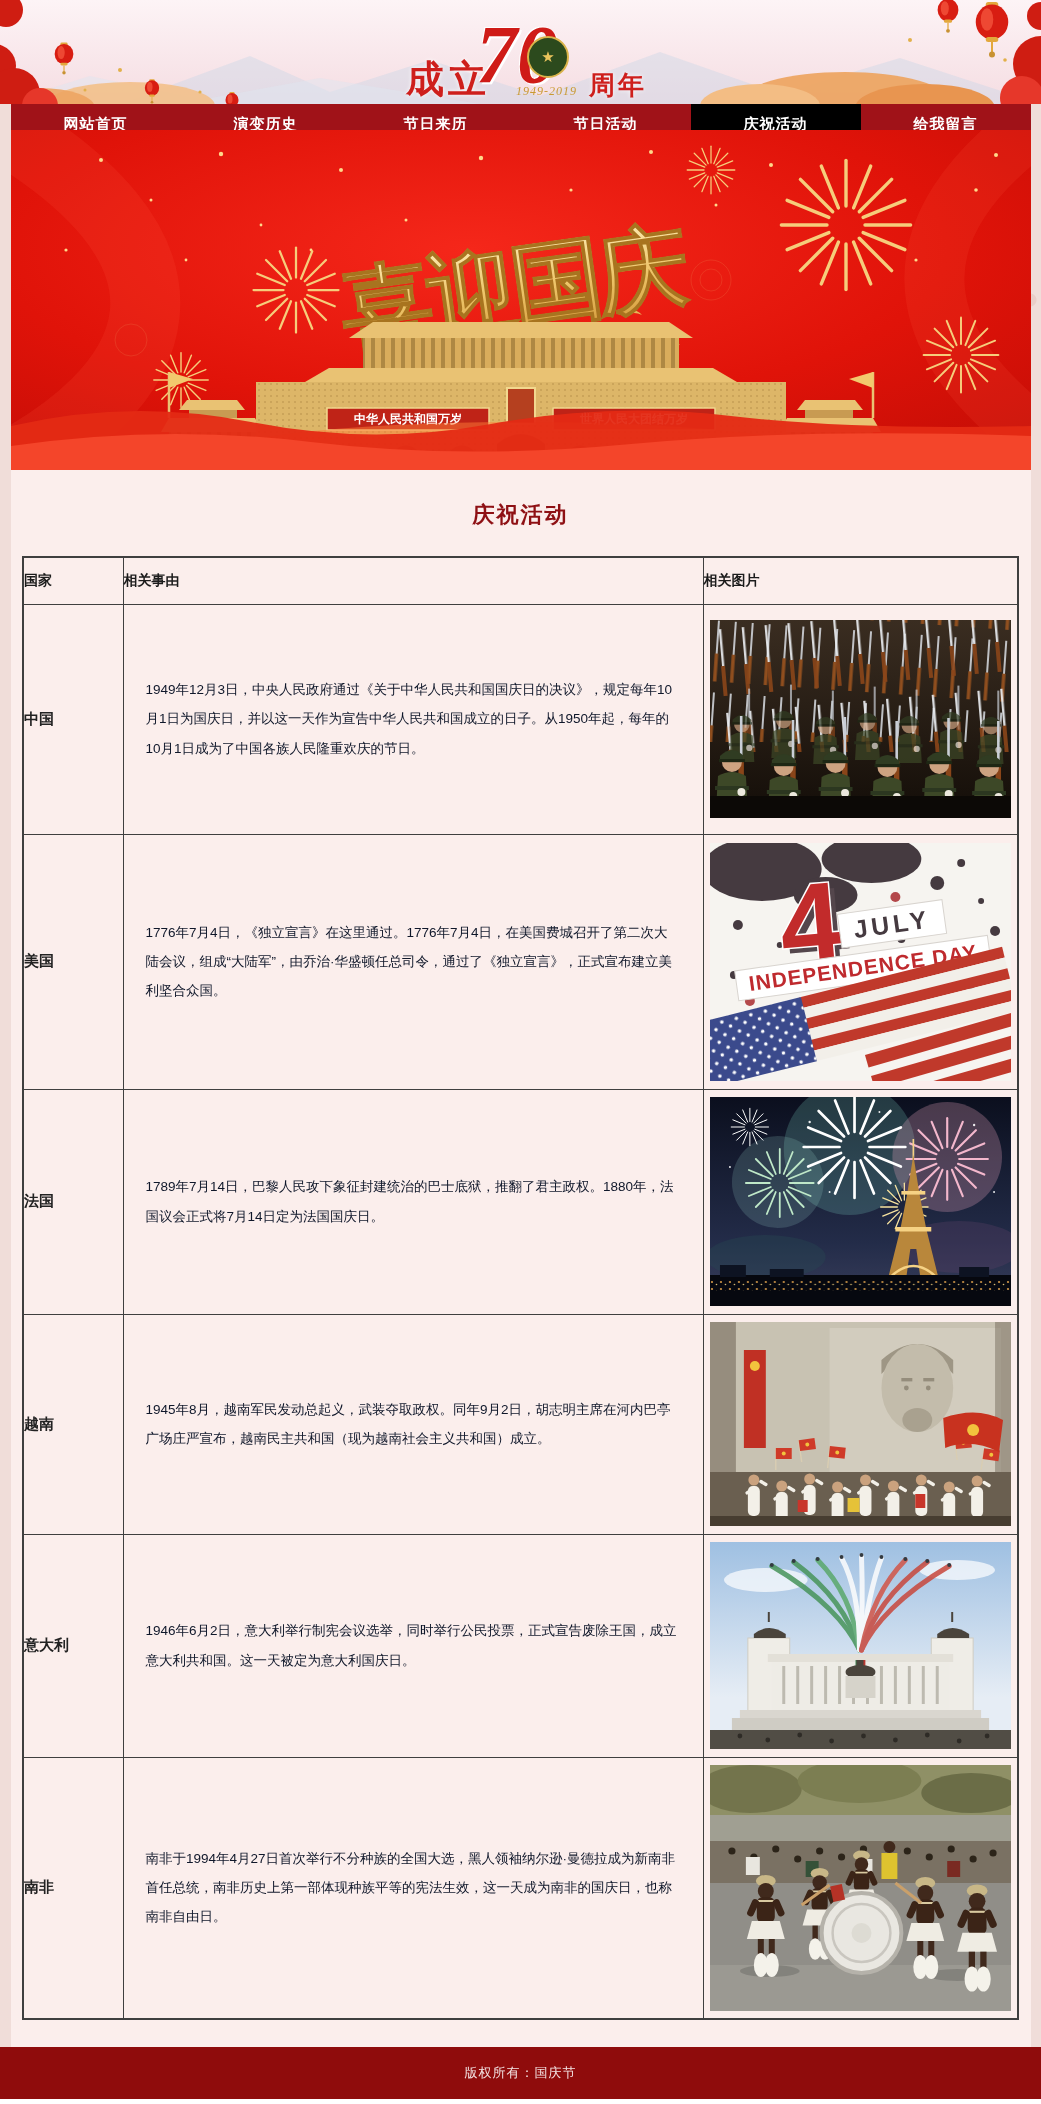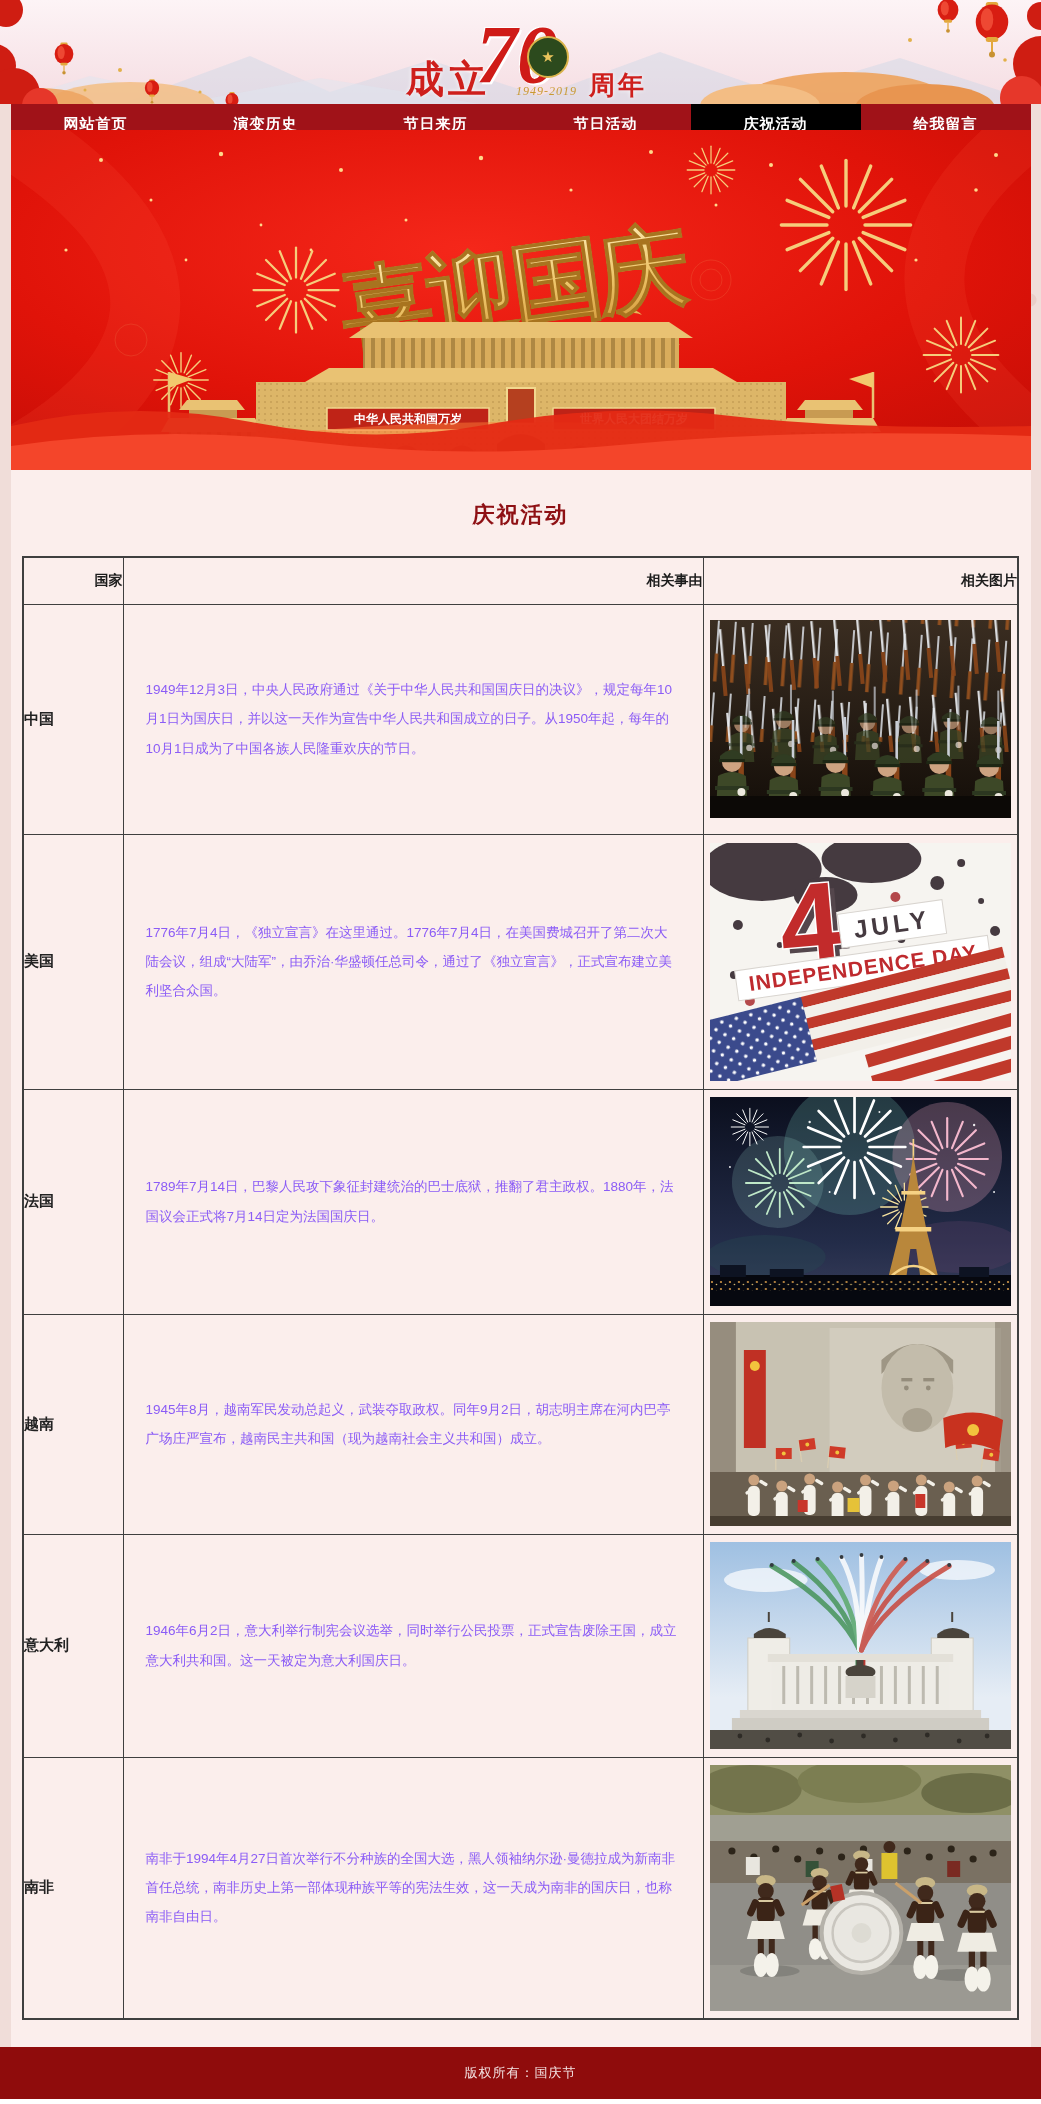--- a/index.html
+++ b/index.html
@@ -41,23 +41,23 @@
   
   .banner{width:1020px;margin:0 auto;height:340px;overflow:hidden;position:relative;background:#d6100a}
 
   
   .content{width:1020px;margin:0 auto;background:#fbeeec;padding:22px 0 27px 0}
   .section-title{text-align:center;color:#8e1014;font-size:22px;font-weight:bold;
     letter-spacing:2px;margin:8px 0 26px 0}
   table.events{border-collapse:collapse;margin:0 auto;width:995px;table-layout:fixed;
     border:2px solid #3f3f3f;background:#fbeeec}
   table.events th,table.events td{border:1px solid #3f3f3f;vertical-align:middle}
-  table.events th{height:47px;font-size:14px;font-weight:bold;color:#1c1c1c;text-align:right}
+  table.events th{height:47px;font-size:14px;font-weight:bold;color:#1c1c1c;text-align:left}
   td.country{text-align:left;font-size:15px;font-weight:bold;color:#222}
-  td.desc{font-size:13.5px;color:#8b5cf6;line-height:2.15;padding:0 22px;text-align:left}
+  td.desc{font-size:13.5px;color:#0f172a;line-height:2.15;padding:0 22px;text-align:left}
   td.imgcell{text-align:center}
   .photo{margin:0 auto;width:301px;background:#111;overflow:hidden}
   .photo svg{display:block;width:100%;height:100%}
   tr.r0{height:230px} tr.r0 .photo{height:198px}
   tr.r1{height:255px} tr.r1 .photo{height:238px}
   tr.r2{height:225px} tr.r2 .photo{height:209px}
   tr.r3{height:220px} tr.r3 .photo{height:204px}
   tr.r4{height:223px} tr.r4 .photo{height:207px}
   tr.r5{height:262px} tr.r5 .photo{height:246px}
 

